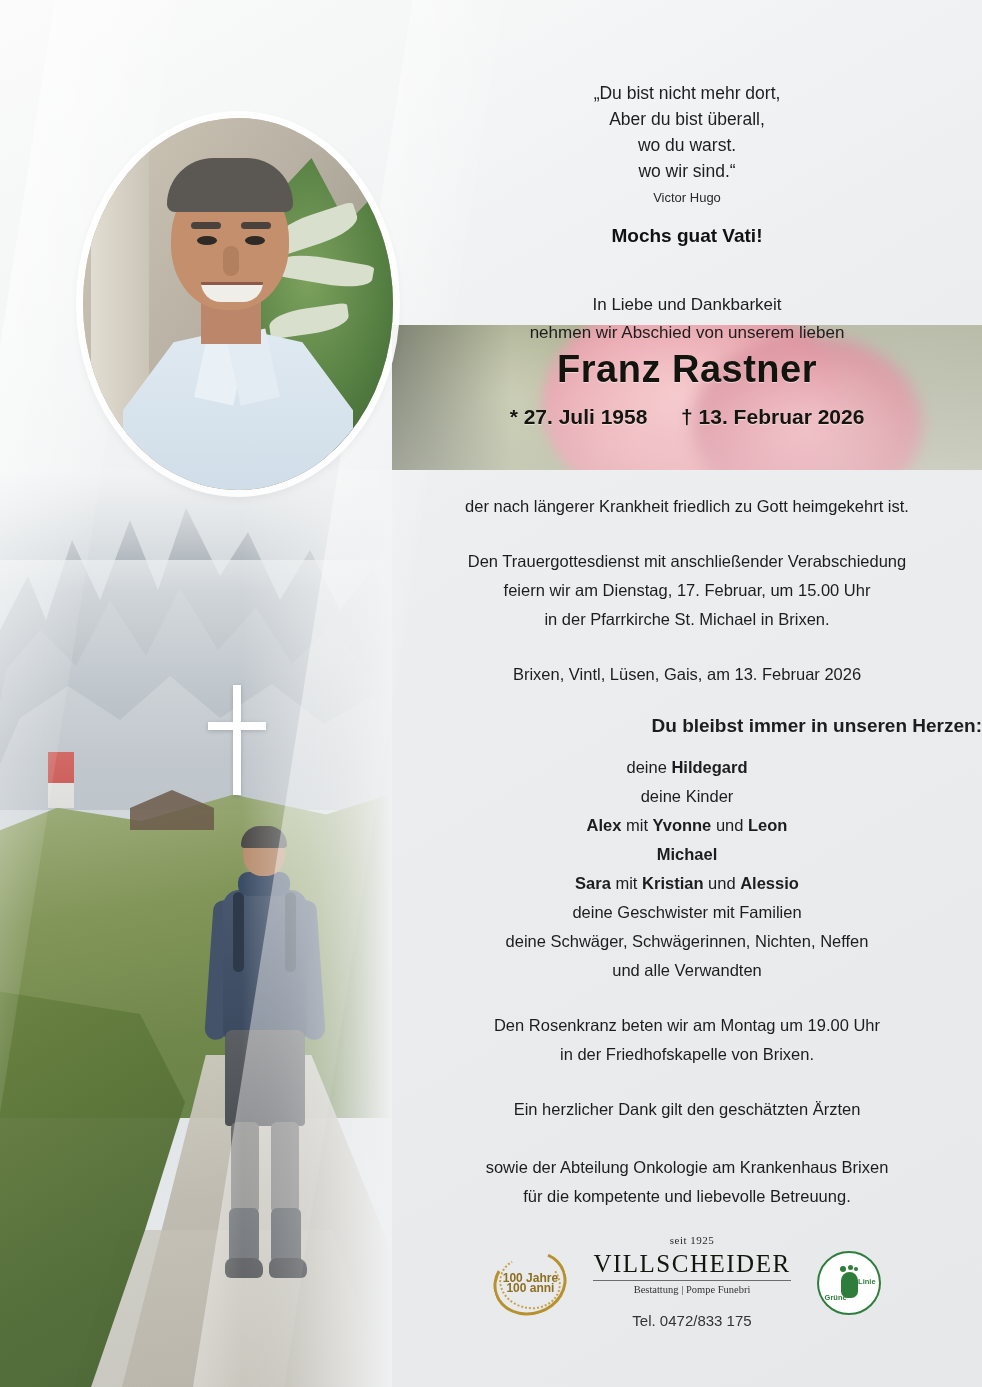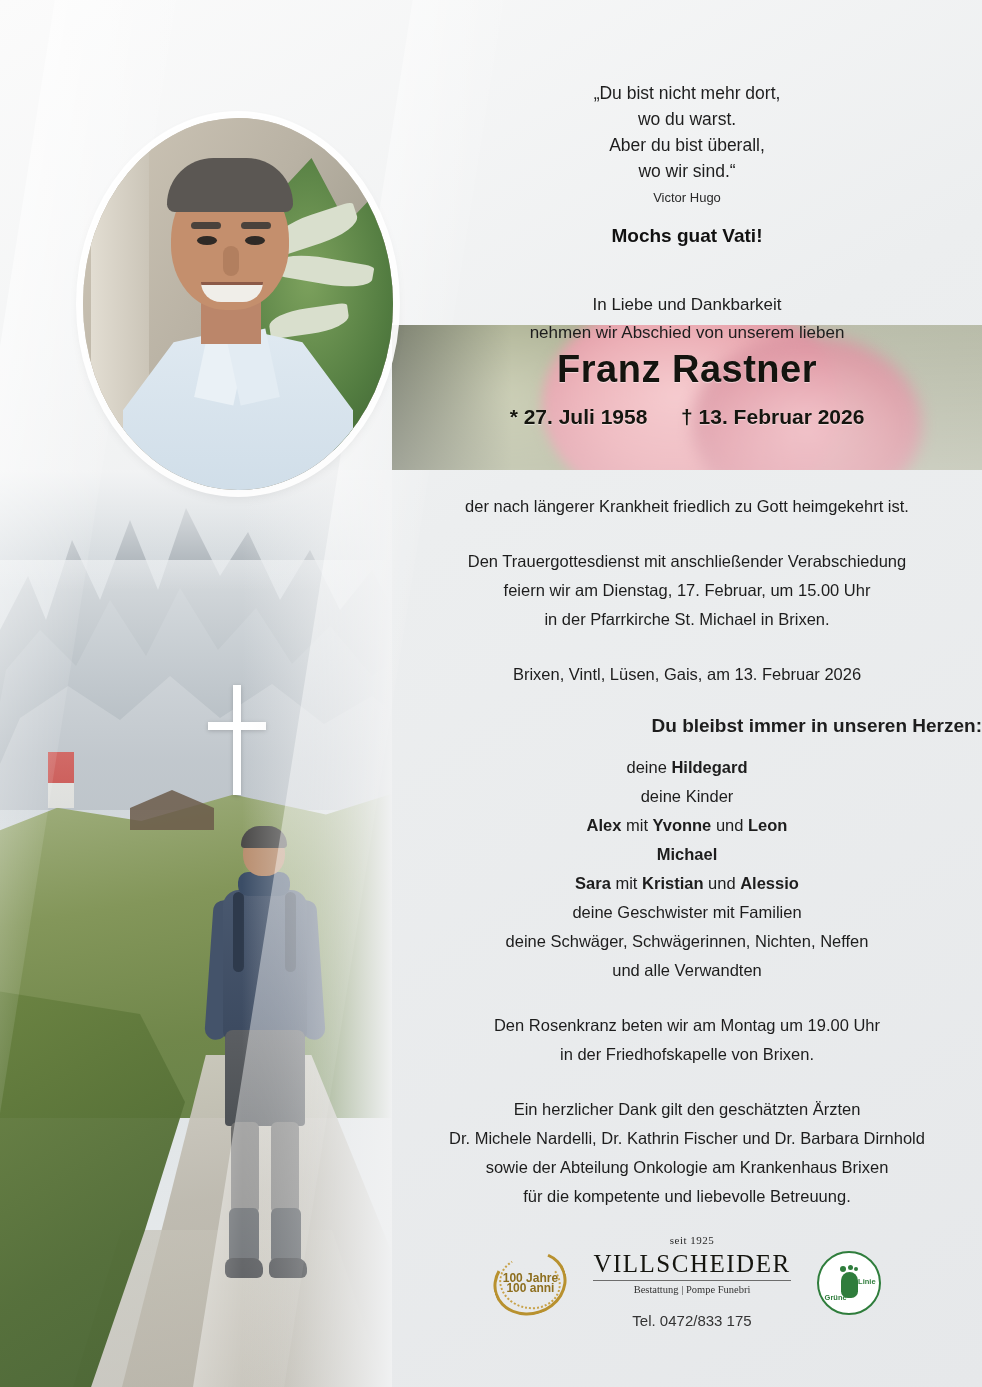--- a/index.html
+++ b/index.html
@@ -331,22 +331,22 @@
     <div class="p-eye-l"></div>
       <div class="p-eye-r"></div>
     <div class="p-nose"></div>
     <div class="p-mouth"></div>
   </div>
 
   <div class="content">
 
     <div class="quote">
       <div>„Du bist nicht mehr dort,</div>
+      <div>Aber du bist überall,</div>
       <div>wo du warst.</div>
-      <div>Aber du bist überall,</div>
       <div>wo wir sind.“</div>
     </div>
     <div class="quote-src">Victor Hugo</div>
 
     <div class="motto">Mochs guat Vati!</div>
 
     <div class="intro">
       <div>In Liebe und Dankbarkeit</div>
       <div>nehmen wir Abschied von unserem lieben</div>
     </div>
@@ -401,21 +401,21 @@
         </div>
       </div>
 
       <p class="para">
         <span>Den Rosenkranz beten wir am Montag um 19.00 Uhr</span><br>
         <span>in der Friedhofskapelle von Brixen.</span>
       </p>
 
       <p class="para">
         <span>Ein herzlicher Dank gilt den geschätzten Ärzten</span><br>
-        <span>Dr. Michele Nardelli, Dr. Kathrin Fischer und Dr. Barbara Dirnhold</span><br>
+        <br>
         <span>sowie der Abteilung Onkologie am Krankenhaus Brixen</span><br>
         <span>für die kompetente und liebevolle Betreuung.</span>
       </p>
 
     </div>
   </div>
 
   <div class="footer">
 
     <div class="wreath">

